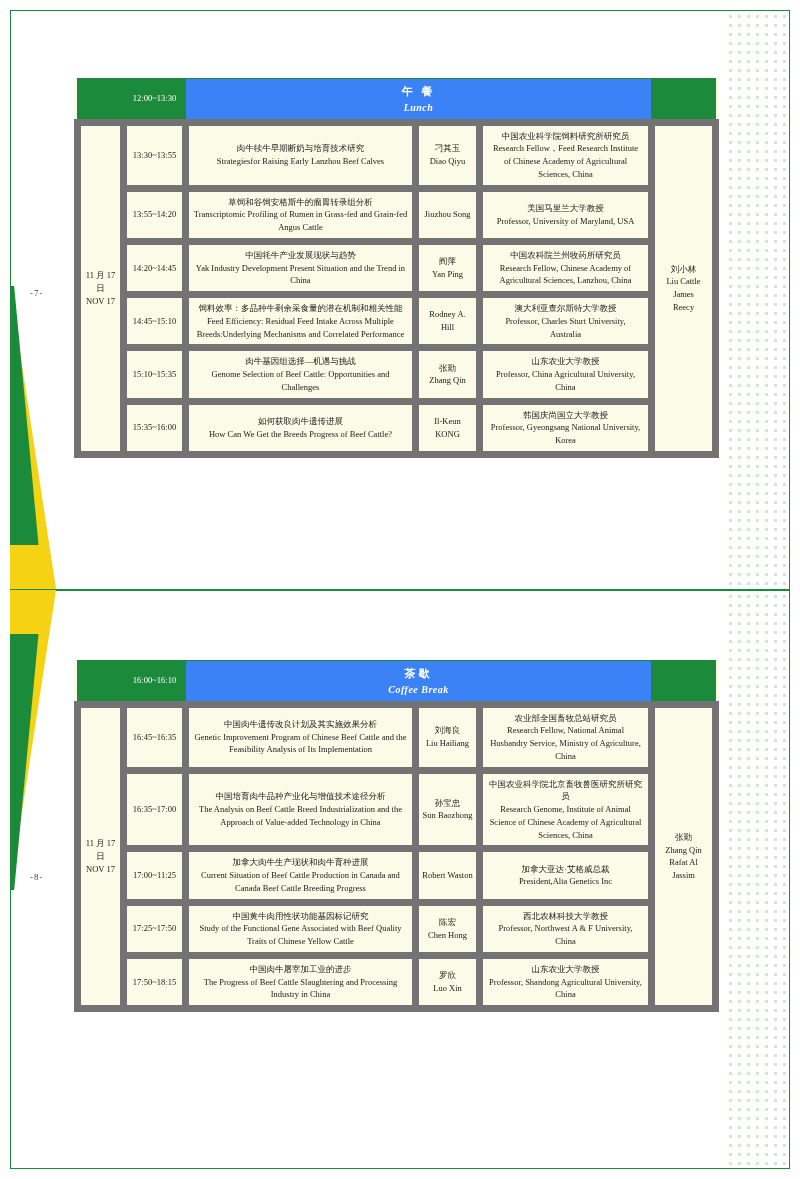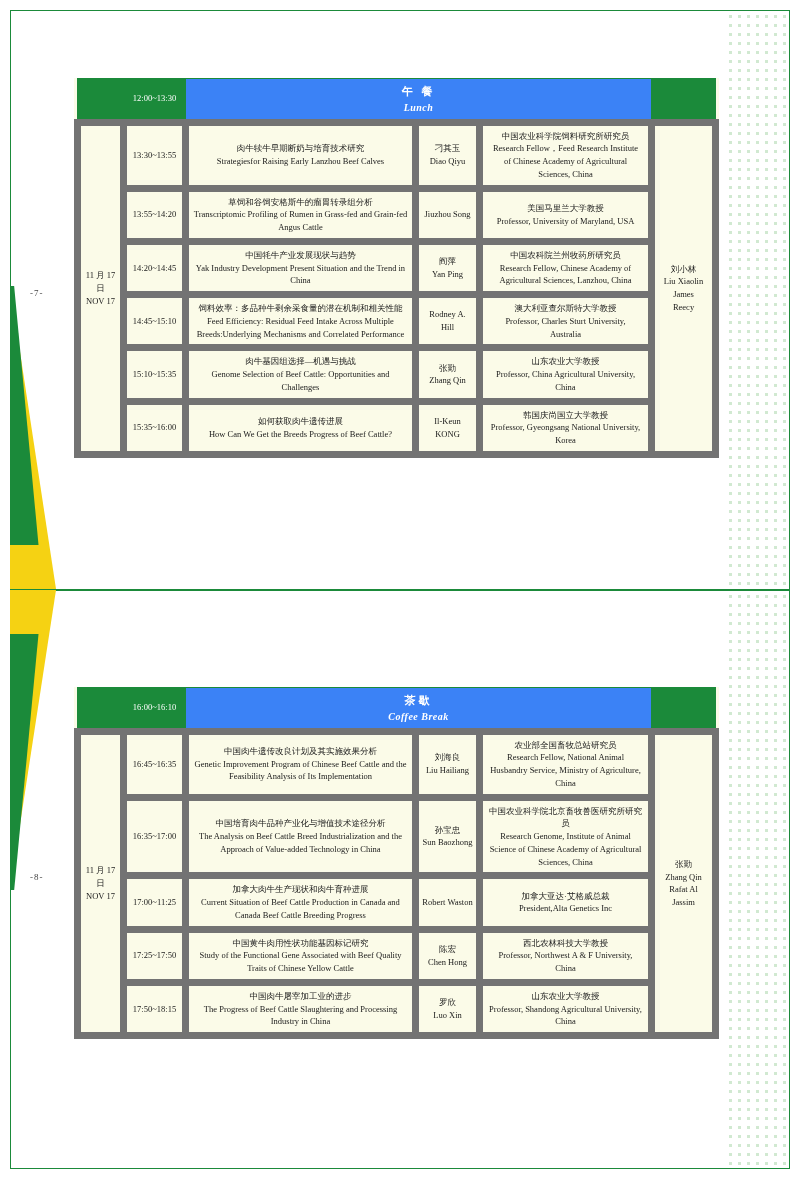--- a/index.html
+++ b/index.html
@@ -67,21 +67,21 @@
     left: 30px;
     font-family: "Liberation Serif", serif;
     font-size: 9px;
     color: #444;
     letter-spacing: 1px;
   }
 
   
   .sheet { position: absolute; left: 74px; width: 688px; }
   .sheet-top { top: 78px; }
-  .sheet-bot { top: 687px; }
+  .sheet-bot { top: 660px; }
 
   table.sched {
     border-collapse: collapse;
     width: 638px;
     table-layout: fixed;
     background: #fbfbe8;
   }
   table.sched td {
     border: 7px solid #737373;
     padding: 4px 3px;
@@ -179,21 +179,21 @@
             <span class="cn">Diao Qiyu</span>
           </td>
           <td class="aff-cell">
             <span class="cn">中国农业科学院饲料研究所研究员</span>
             <span class="cn">Research Fellow，Feed Research Institute</span>
             <span class="cn">of Chinese Academy of Agricultural</span>
             <span class="cn">Sciences, China</span>
           </td>
           <td class="chair-cell" rowspan="6">
             <span class="cn">刘小林</span>
-            <span class="cn">Liu Xiaolin</span>
+            <span class="cn">Liu Cattle</span>
             <span class="cn">James</span>
             <span class="cn">Reecy</span>
           </td>
         </tr>
         <tr>
           <td class="time-cell">13:55~14:20</td>
           <td class="topic-cell">
             <span class="cn">草饲和谷饲安格斯牛的瘤胃转录组分析</span>
             <span class="en">Transcriptomic Profiling of Rumen in Grass-fed and Grain-fed Angus Cattle</span>
           </td>

